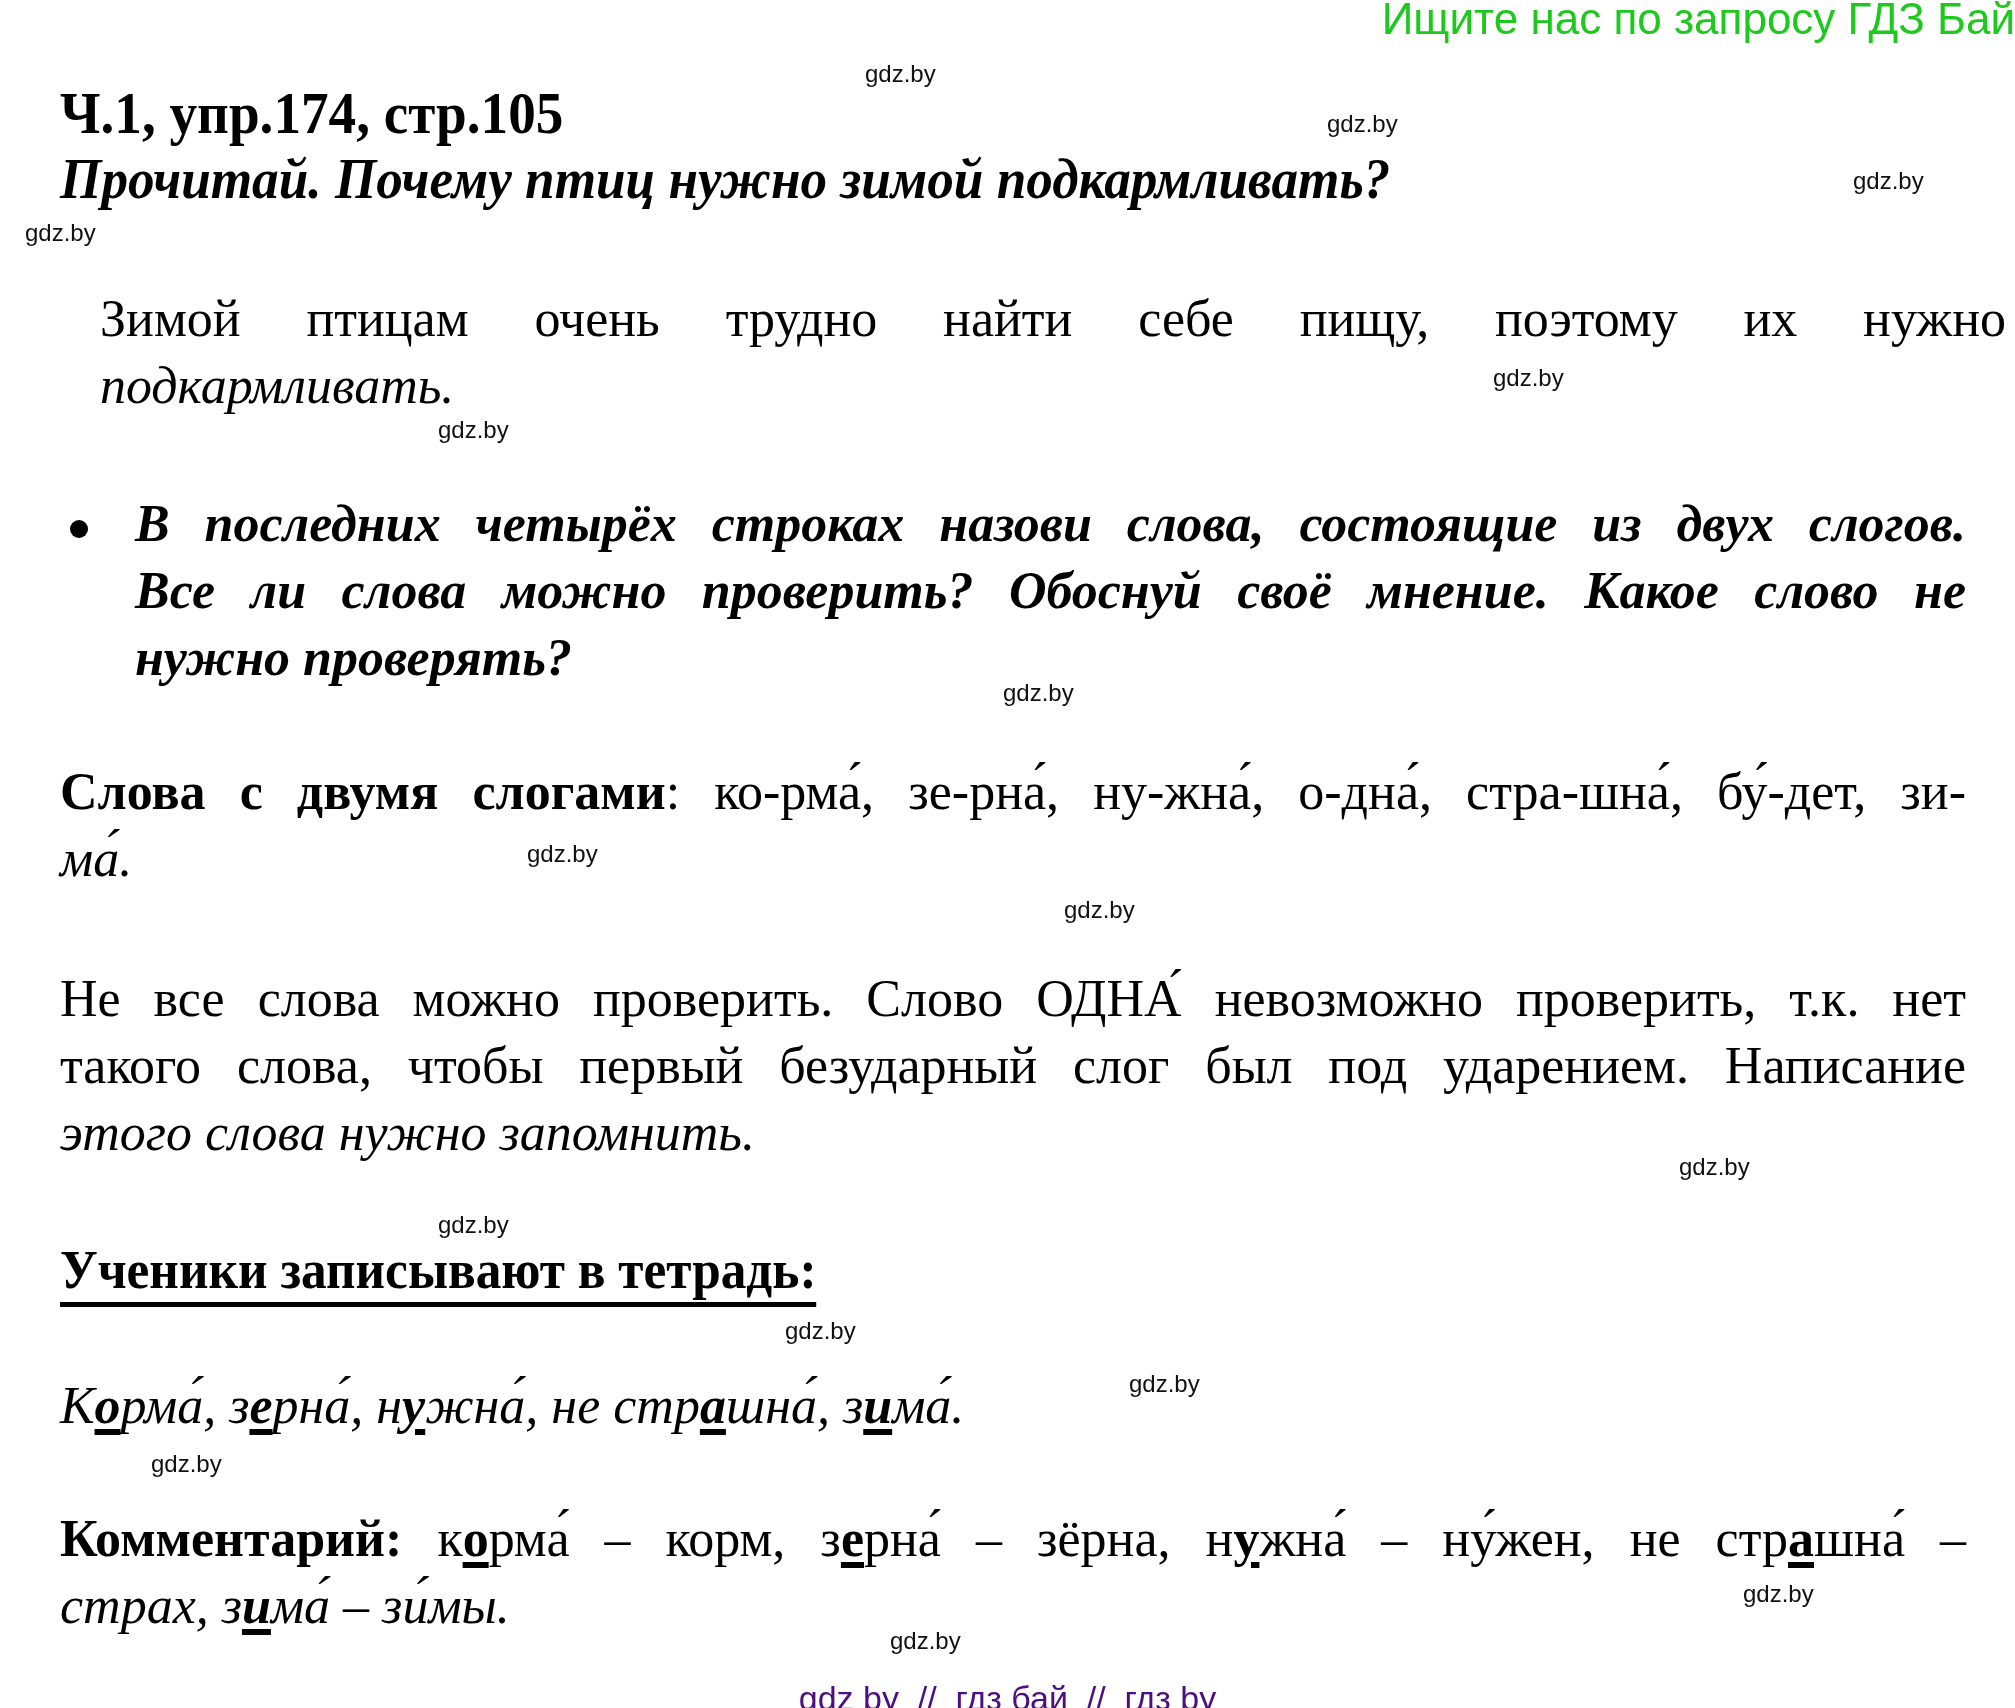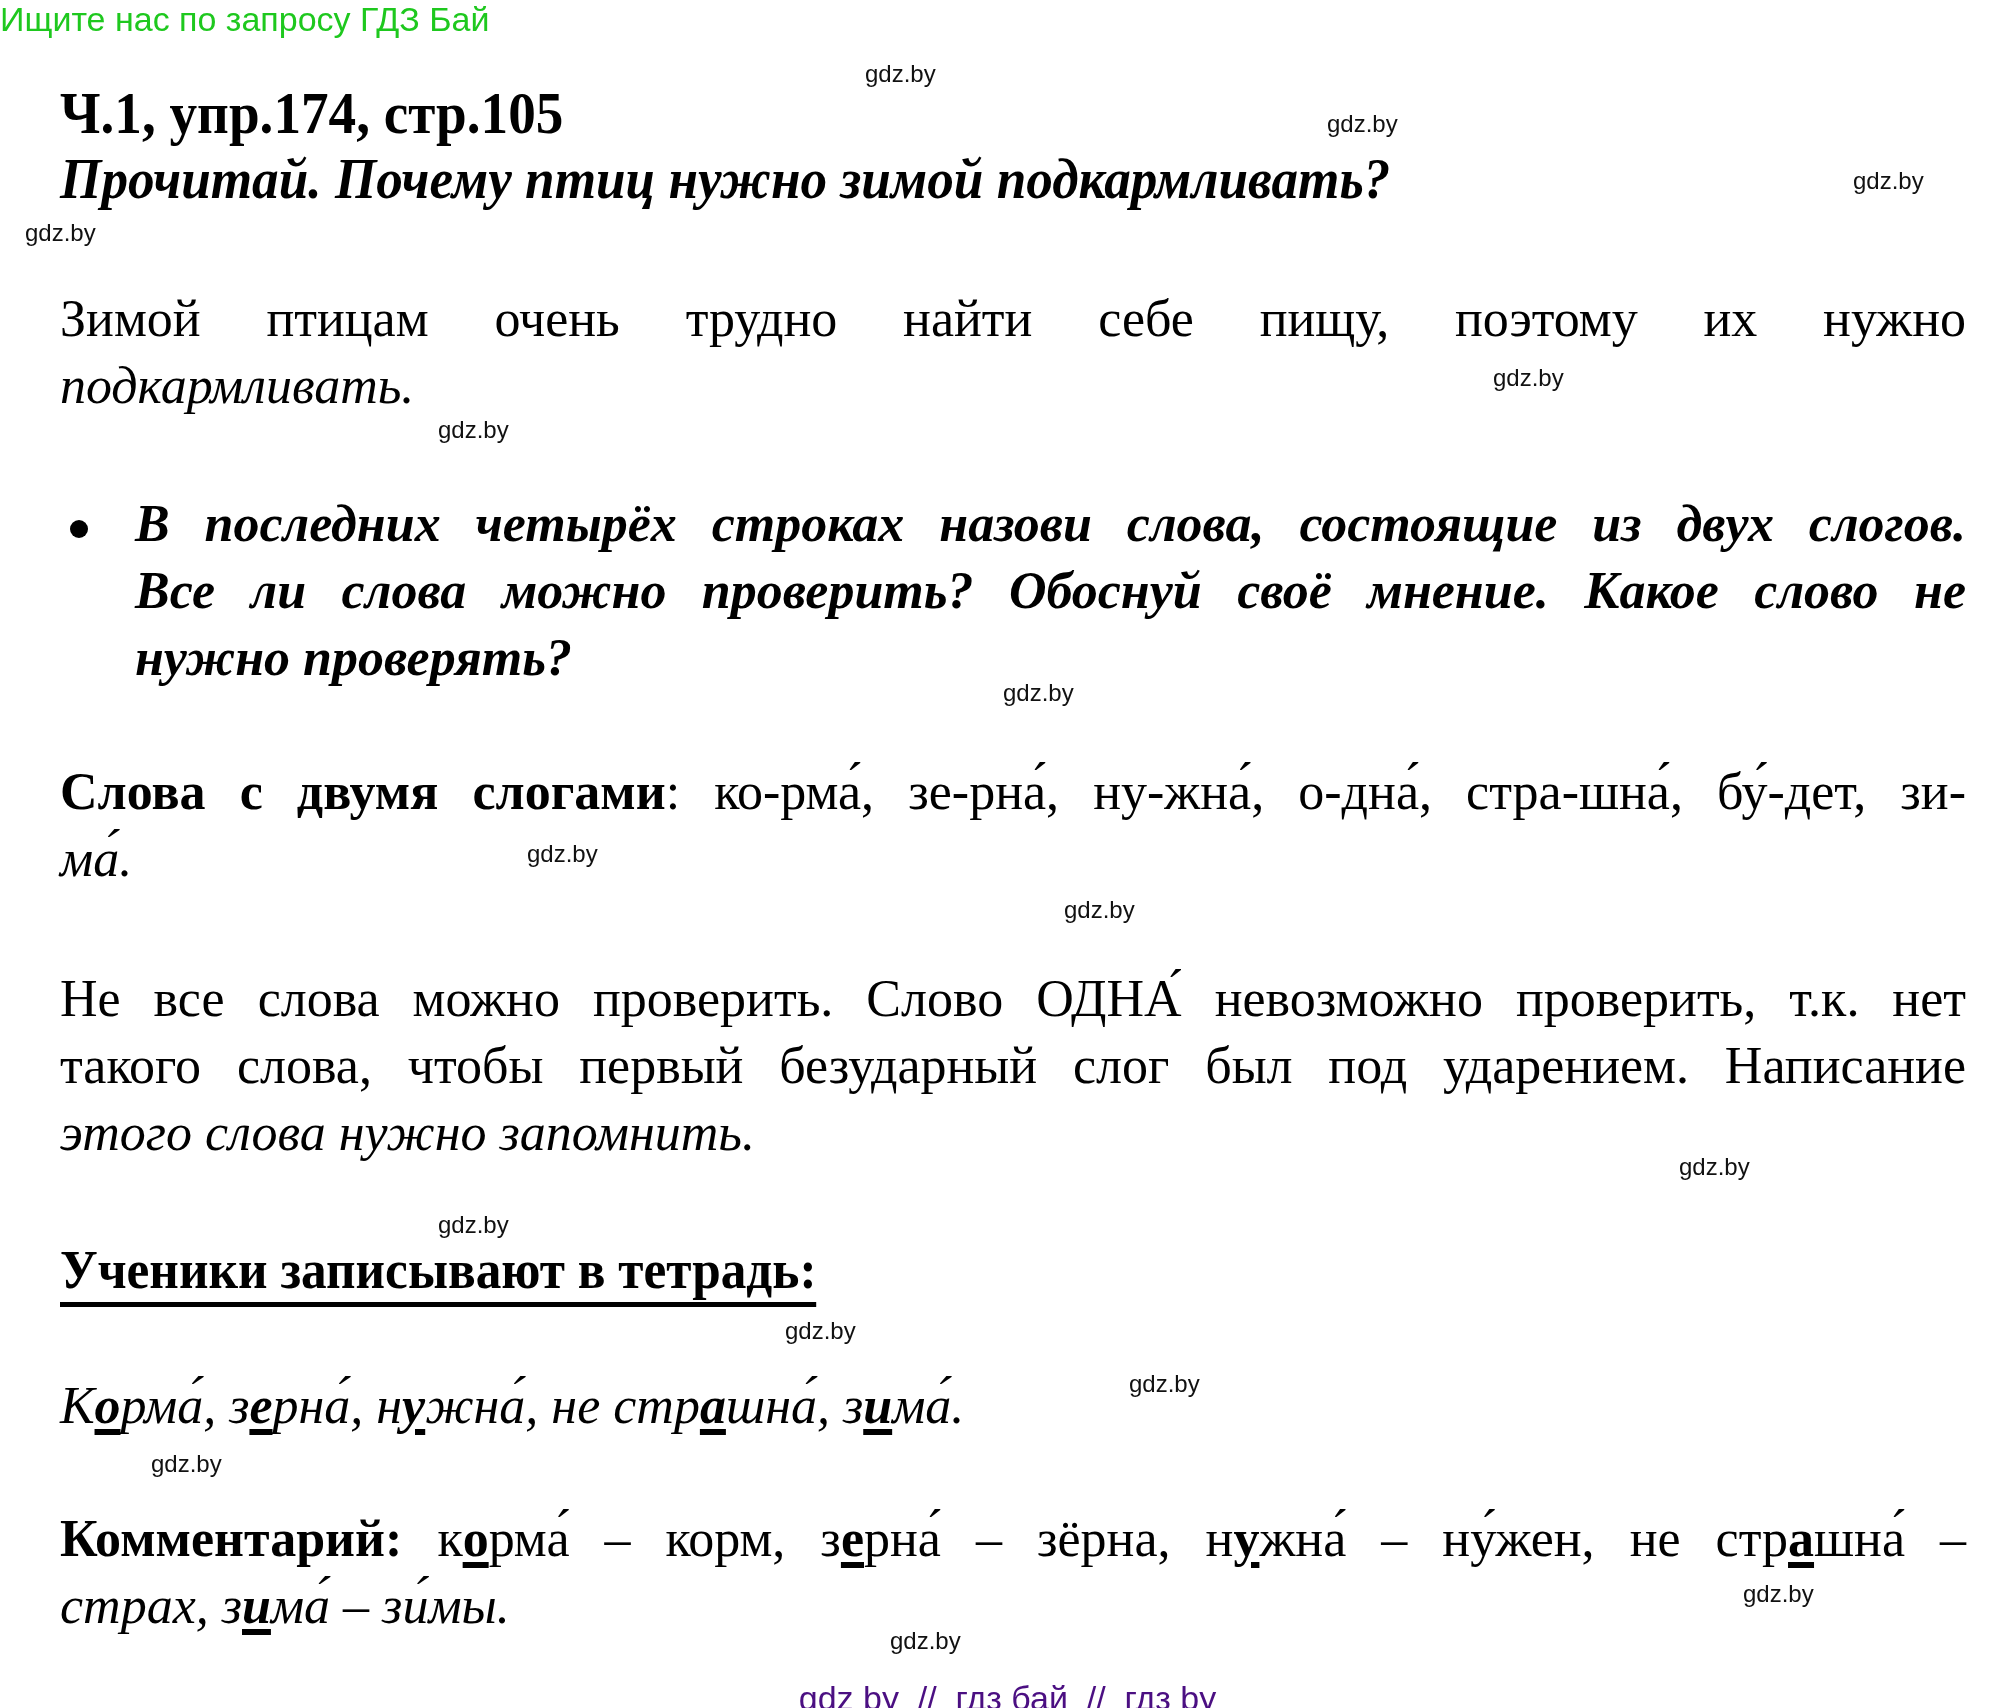--- a/index.html
+++ b/index.html
@@ -1,21 +1,21 @@
 <!DOCTYPE html>
 <html><head>
 <meta charset="utf-8">
 <style>
   html, body { margin: 0; padding: 0; background: #ffffff; }
   body { width: 2015px; height: 1708px; position: relative; overflow: hidden; }
   .serif { font-family: "Liberation Serif", "DejaVu Serif", serif; color: #000; }
   .sans { font-family: "Liberation Sans", "DejaVu Sans", sans-serif; }
   .abs { position: absolute; }
 
-  .top-banner { left: 0; width: 2015px; top: 0; text-align: left; font-size: 34px; color: #1ec81e; line-height: 38px; }
+  .top-banner { left: 0; width: 2015px; top: 0; text-align: right; font-size: 44px; color: #1ec81e; line-height: 38px; }
   .title { left: 60px; top: 78px; font-size: 60px; font-weight: bold; line-height: 70px; transform: scaleX(0.92); transform-origin: left; }
   .question { left: 60px; top: 146px; font-size: 56px; font-weight: bold; font-style: italic; line-height: 66px; white-space: nowrap; transform: scaleX(0.95); transform-origin: left; }
 
   .para { left: 60px; width: 1906px; font-size: 52px; line-height: 67px; }
   .justify-line { display: block; text-align: justify; text-align-last: justify; white-space: nowrap; }
   .justify-line.last { text-align-last: left; font-style: italic; }
 
   .bullet-block { left: 60px; top: 490px; width: 1906px; }
   .bullet-dot { position: absolute; left: 10px; top: 30px; width: 18px; height: 18px; border-radius: 50%; background: #000; }
   .bullet-text { position: absolute; left: 75px; width: 1831px; font-size: 52px; line-height: 67px; font-weight: bold; font-style: italic; }
@@ -30,21 +30,21 @@
   .footer { left: 0; width: 2015px; top: 1680px; text-align: center; font-size: 34px; color: #4b0f82; line-height: 36px; white-space: pre; }
 </style>
 </head>
 <body>
 
 <div class="abs sans top-banner">Ищите нас по запросу ГДЗ Бай</div>
 
 <div class="abs serif title">Ч.1, упр.174, стр.105</div>
 <div class="abs serif question">Прочитай. Почему птиц нужно зимой подкармливать?</div>
 
-<div class="abs serif para" style="top:285px;">
+<div class="abs serif para" style="top:285px;margin-left:40px;">
   <span class="justify-line">Зимой птицам очень трудно найти себе пищу, поэтому их нужно</span>
   <span class="justify-line last">подкармливать.</span>
 </div>
 
 <div class="abs serif bullet-block">
   <div class="bullet-dot"></div>
   <div class="bullet-text">
     <span class="justify-line">В последних четырёх строках назови слова, состоящие из двух слогов.</span>
     <span class="justify-line">Все ли слова можно проверить? Обоснуй своё мнение. Какое слово не</span>
     <span class="justify-line last">нужно проверять?</span>

